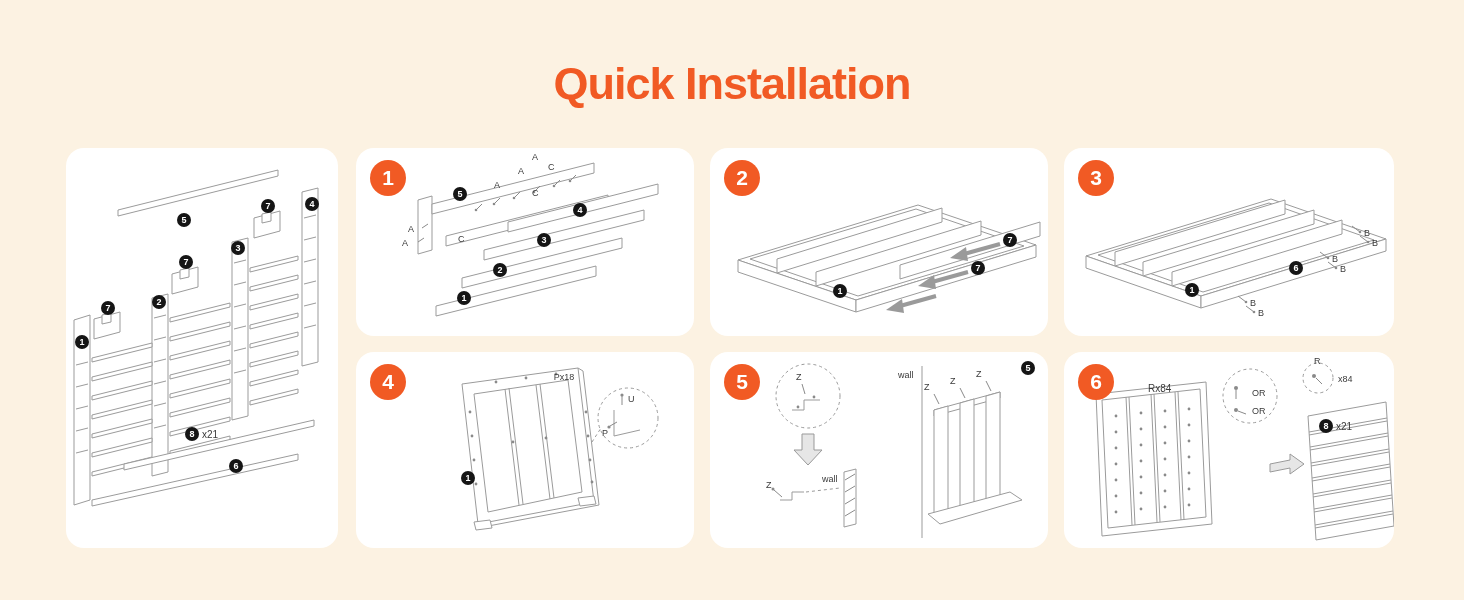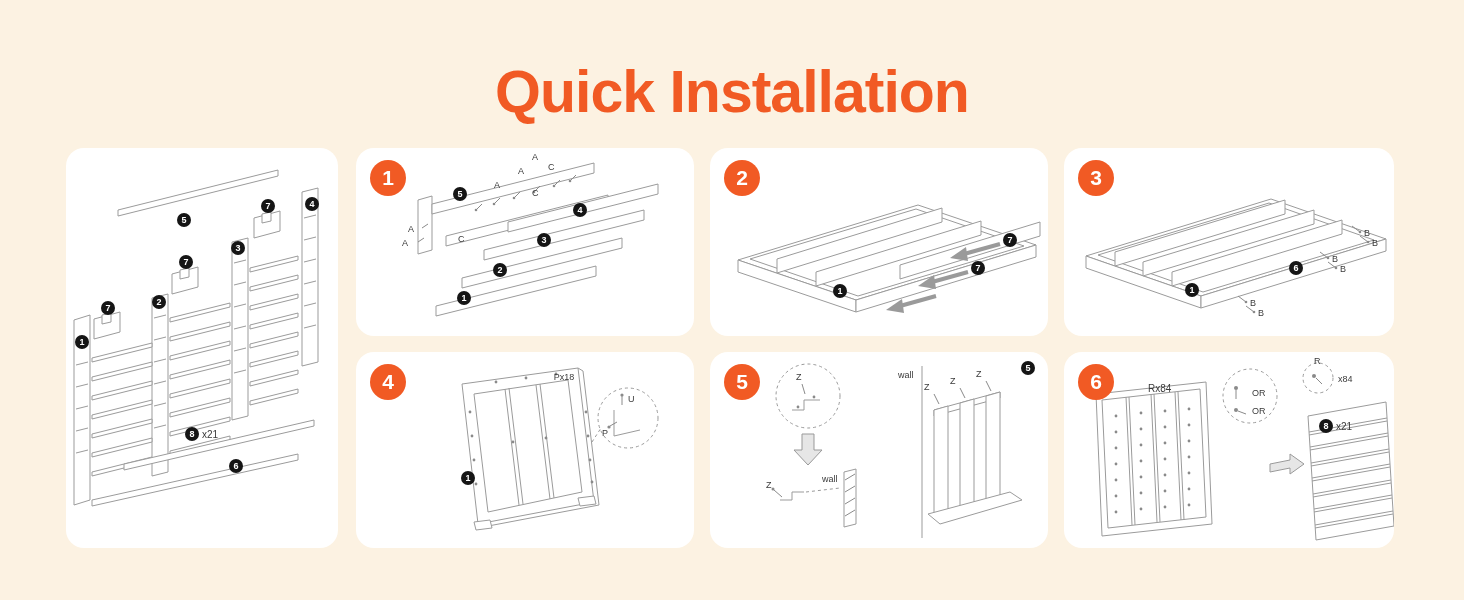--- a/index.html
+++ b/index.html
@@ -1,19 +1,19 @@
 <!DOCTYPE html>
 <html><head>
 <meta charset="utf-8">
 <style>
   *{box-sizing:border-box;margin:0;padding:0}
   html,body{width:1464px;height:600px}
   body{background:#fcf2e2;font-family:"Liberation Sans",sans-serif;position:relative;overflow:hidden}
   .title{position:absolute;top:58px;left:0;width:100%;text-align:center;
-         font-size:59px;font-weight:800;letter-spacing:-1px;color:#f15a24}
+         font-size:45px;font-weight:800;letter-spacing:-1px;color:#f15a24}
   .card{position:absolute;background:#fff;border-radius:18px;overflow:hidden}
   #card-overview{left:66px;top:148px;width:272px;height:400px}
   #card-s1{left:356px;top:148px;width:338px;height:188px}
   #card-s2{left:710px;top:148px;width:338px;height:188px}
   #card-s3{left:1064px;top:148px;width:330px;height:188px}
   #card-s4{left:356px;top:352px;width:338px;height:196px}
   #card-s5{left:710px;top:352px;width:338px;height:196px}
   #card-s6{left:1064px;top:352px;width:330px;height:196px}
   .badge{position:absolute;left:14px;top:12px;width:36px;height:36px;border-radius:50%;
          background:#f15a24;color:#fff;font-weight:700;font-size:21px;

